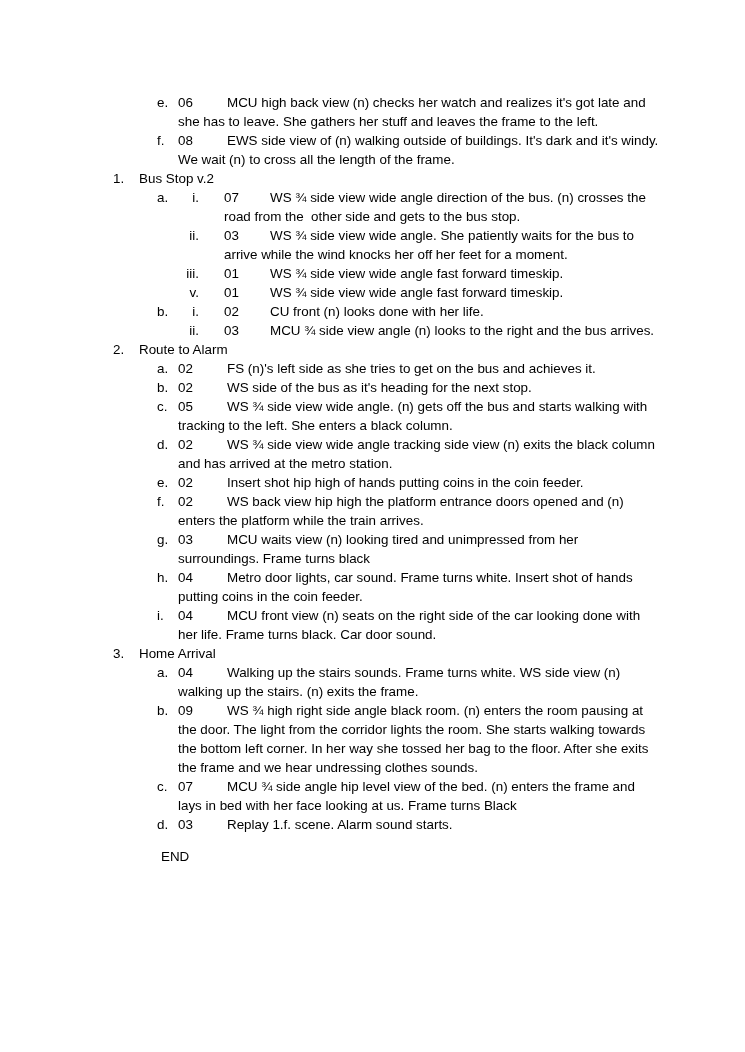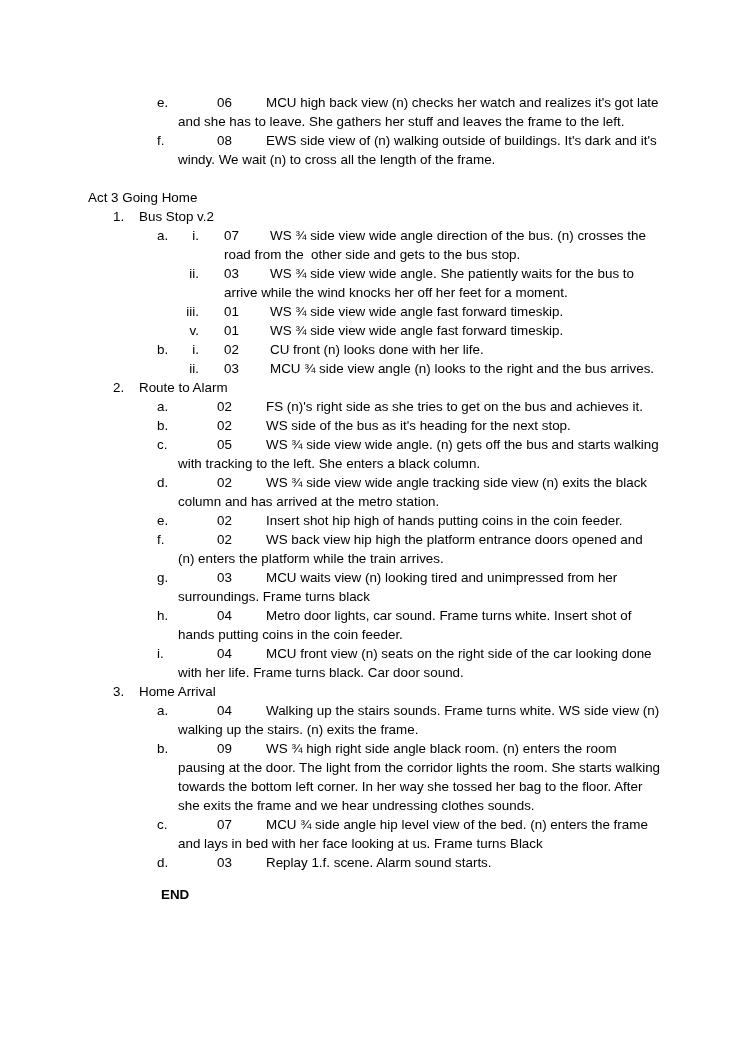--- a/index.html
+++ b/index.html
@@ -34,62 +34,61 @@
     margin-top: 19px;
   }
 
   
   .lv1 { margin-left: 139px; }
   .lv1 .mk { left: -26px; width: 24px; }
 
   
   .lv2 { margin-left: 178px; width: 484px; }
   .lv2 .mk { left: -21px; width: 20px; }
-  .lv2 .code { display: inline-block; width: 49px; margin-left: 39px; }
+  .lv2 .code { display: inline-block; width: 49px; }
 
   
   .lv3 { margin-left: 224px; width: 436px; }
   .lv3 .mk { left: -50px; width: 25px; text-align: right; }
   .lv3 .code { display: inline-block; width: 46px; }
 
   .end {
     margin-left: 135px;
     margin-top: 13px;
-    font-weight: bold;
+    font-weight: normal;
     padding-left: 26px;
   }
 </style>
 </head>
 <body>
 
 <div class="page">
 
   <div class="blk lv2"><span class="mk">e.</span><span class="code">06</span><span class="txt">MCU high back view (n) checks her watch and realizes it's got late and she has to leave. She gathers her stuff and leaves the frame to the left.</span></div>
   <div class="blk lv2"><span class="mk">f.</span><span class="code">08</span><span class="txt">EWS side view of (n) walking outside of buildings. It's dark and it's windy. We wait (n) to cross all the length of the frame.</span></div>
 
-  <div class="blk act">Act 3 Going Home</div>
 
   <div class="blk lv1"><span class="mk">1.</span><span class="txt">Bus Stop v.2</span></div>
 
   <div class="blk lv2">
       <span class="mk">a.</span>
     </div>
   <div class="blk lv3"><span class="mk">i.</span><span class="code">07</span><span class="txt">WS ¾ side view wide angle direction of the bus. (n) crosses the road from the  other side and gets to the bus stop.</span></div>
   <div class="blk lv3"><span class="mk">ii.</span><span class="code">03</span><span class="txt">WS ¾ side view wide angle. She patiently waits for the bus to arrive while the wind knocks her off her feet for a moment.</span></div>
   <div class="blk lv3"><span class="mk">iii.</span><span class="code">01</span><span class="txt">WS ¾ side view wide angle fast forward timeskip.</span></div>
   <div class="blk lv3"><span class="mk">v.</span><span class="code">01</span><span class="txt">WS ¾ side view wide angle fast forward timeskip.</span></div>
 
   <div class="blk lv2">
       <span class="mk">b.</span>
     </div>
   <div class="blk lv3"><span class="mk">i.</span><span class="code">02</span><span class="txt">CU front (n) looks done with her life.</span></div>
   <div class="blk lv3"><span class="mk">ii.</span><span class="code">03</span><span class="txt">MCU ¾ side view angle (n) looks to the right and the bus arrives.</span></div>
 
   <div class="blk lv1"><span class="mk">2.</span><span class="txt">Route to Alarm</span></div>
-  <div class="blk lv2"><span class="mk">a.</span><span class="code">02</span><span class="txt">FS (n)'s right side as she tries to get on the bus and achieves it.</span></div>
+  <div class="blk lv2"><span class="mk">a.</span><span class="code">02</span><span class="txt">FS (n)'s left side as she tries to get on the bus and achieves it.</span></div>
   <div class="blk lv2"><span class="mk">b.</span><span class="code">02</span><span class="txt">WS side of the bus as it's heading for the next stop.</span></div>
   <div class="blk lv2"><span class="mk">c.</span><span class="code">05</span><span class="txt">WS ¾ side view wide angle. (n) gets off the bus and starts walking with tracking to the left. She enters a black column.</span></div>
   <div class="blk lv2"><span class="mk">d.</span><span class="code">02</span><span class="txt">WS ¾ side view wide angle tracking side view (n) exits the black column and has arrived at the metro station.</span></div>
   <div class="blk lv2"><span class="mk">e.</span><span class="code">02</span><span class="txt">Insert shot hip high of hands putting coins in the coin feeder.</span></div>
   <div class="blk lv2"><span class="mk">f.</span><span class="code">02</span><span class="txt">WS back view hip high the platform entrance doors opened and (n) enters the platform while the train arrives.</span></div>
   <div class="blk lv2"><span class="mk">g.</span><span class="code">03</span><span class="txt">MCU waits view (n) looking tired and unimpressed from her surroundings. Frame turns black</span></div>
   <div class="blk lv2"><span class="mk">h.</span><span class="code">04</span><span class="txt">Metro door lights, car sound. Frame turns white. Insert shot of hands putting coins in the coin feeder.</span></div>
   <div class="blk lv2"><span class="mk">i.</span><span class="code">04</span><span class="txt">MCU front view (n) seats on the right side of the car looking done with her life. Frame turns black. Car door sound.</span></div>
 
   <div class="blk lv1"><span class="mk">3.</span><span class="txt">Home Arrival</span></div>

